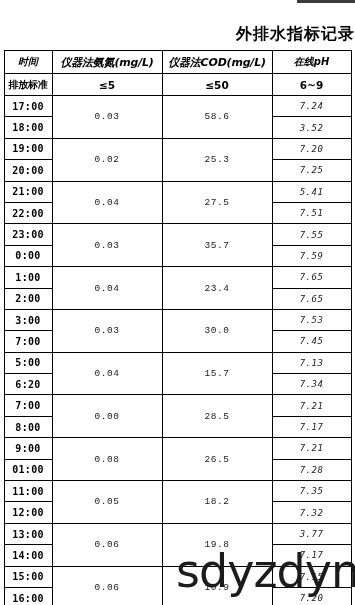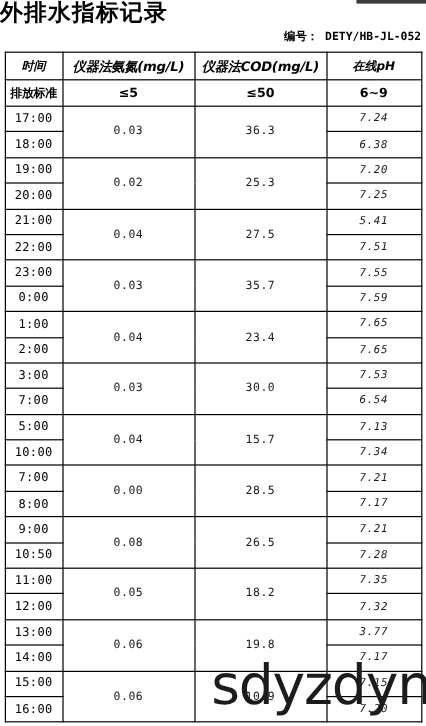--- a/index.html
+++ b/index.html
@@ -25,25 +25,25 @@
     height: 3px;
     background: #3a3a3a;
   }
 
   .doc {
     position: relative;
     padding: 0;
   }
 
   .doc-title {
-    text-align: left;
-    font-size: 19px;
+    text-align: right;
+    font-size: 16px;
     font-weight: bold;
     letter-spacing: 1px;
-    padding-top: 1px;
+    padding-top: 24px;
     line-height: 20px;
     font-family: "DejaVu Sans", "Liberation Sans", sans-serif;
   }
 
   .doc-code {
     text-align: right;
     font-size: 9.5px;
     font-weight: bold;
     padding-right: 4px;
     padding-top: 4px;
@@ -97,28 +97,29 @@
     letter-spacing: -0.3px;
   }
 
   
   tr.data-row td {
     height: 20.4px;
     font-size: 9.5px;
     font-family: "DejaVu Sans Mono", "Liberation Mono", monospace;
   }
   tr.data-row td.time-cell {
-    font-weight: normal;
+    font-weight: bold;
     font-size: 10px;
     letter-spacing: 0.3px;
   }
   tr.data-row td.val-cell {
     font-size: 9.5px;
     letter-spacing: 0.5px;
     color: #1a1a1a;
+    font-family: Liberation Mono, monospace;
   }
   tr.data-row td.ph-cell {
     font-size: 9px;
     letter-spacing: 0.5px;
     color: #1a1a1a;
     font-style: italic;
   }
 
   
   .watermark {
@@ -137,21 +138,20 @@
 </style>
 </head>
 <body>
 
 <div class="corner-mark"></div>
 
 <div class="doc">
 
   <div class="doc-title">外排水指标记录</div>
 
-  <div class="doc-code">编号： DETY/HB-JL-052</div>
 
   <table class="records">
     <colgroup>
       <col class="c-time">
       <col class="c-nh3">
       <col class="c-cod">
       <col class="c-ph">
     </colgroup>
     <tbody id="table-body">
       <tr class="head-row">
@@ -162,26 +162,26 @@
       </tr>
       <tr class="std-row">
         <td class="std-label">排放标准</td>
         <td>≤5</td>
         <td>≤50</td>
         <td>6~9</td>
       </tr>
     <tr class="data-row">
           <td class="time-cell">17:00</td>
           <td class="val-cell" rowspan="2">0.03</td>
-          <td class="val-cell" rowspan="2">36.3</td>
+          <td class="val-cell" rowspan="2">58.6</td>
           <td class="ph-cell">7.24</td>
         </tr>
         <tr class="data-row">
           <td class="time-cell">18:00</td>
-          <td class="ph-cell">6.38</td>
+          <td class="ph-cell">3.52</td>
         </tr>
         <tr class="data-row">
           <td class="time-cell">19:00</td>
           <td class="val-cell" rowspan="2">0.02</td>
           <td class="val-cell" rowspan="2">25.3</td>
           <td class="ph-cell">7.20</td>
         </tr>
         <tr class="data-row">
           <td class="time-cell">20:00</td>
           <td class="ph-cell">7.25</td>
@@ -217,50 +217,50 @@
           <td class="ph-cell">7.65</td>
         </tr>
         <tr class="data-row">
           <td class="time-cell">3:00</td>
           <td class="val-cell" rowspan="2">0.03</td>
           <td class="val-cell" rowspan="2">30.0</td>
           <td class="ph-cell">7.53</td>
         </tr>
         <tr class="data-row">
           <td class="time-cell">7:00</td>
-          <td class="ph-cell">6.54</td>
+          <td class="ph-cell">7.45</td>
         </tr>
         <tr class="data-row">
           <td class="time-cell">5:00</td>
           <td class="val-cell" rowspan="2">0.04</td>
           <td class="val-cell" rowspan="2">15.7</td>
           <td class="ph-cell">7.13</td>
         </tr>
         <tr class="data-row">
-          <td class="time-cell">10:00</td>
+          <td class="time-cell">6:20</td>
           <td class="ph-cell">7.34</td>
         </tr>
         <tr class="data-row">
           <td class="time-cell">7:00</td>
           <td class="val-cell" rowspan="2">0.00</td>
           <td class="val-cell" rowspan="2">28.5</td>
           <td class="ph-cell">7.21</td>
         </tr>
         <tr class="data-row">
           <td class="time-cell">8:00</td>
           <td class="ph-cell">7.17</td>
         </tr>
         <tr class="data-row">
           <td class="time-cell">9:00</td>
           <td class="val-cell" rowspan="2">0.08</td>
           <td class="val-cell" rowspan="2">26.5</td>
           <td class="ph-cell">7.21</td>
         </tr>
         <tr class="data-row">
-          <td class="time-cell">10:50</td>
+          <td class="time-cell">01:00</td>
           <td class="ph-cell">7.28</td>
         </tr>
         <tr class="data-row">
           <td class="time-cell">11:00</td>
           <td class="val-cell" rowspan="2">0.05</td>
           <td class="val-cell" rowspan="2">18.2</td>
           <td class="ph-cell">7.35</td>
         </tr>
         <tr class="data-row">
           <td class="time-cell">12:00</td>

